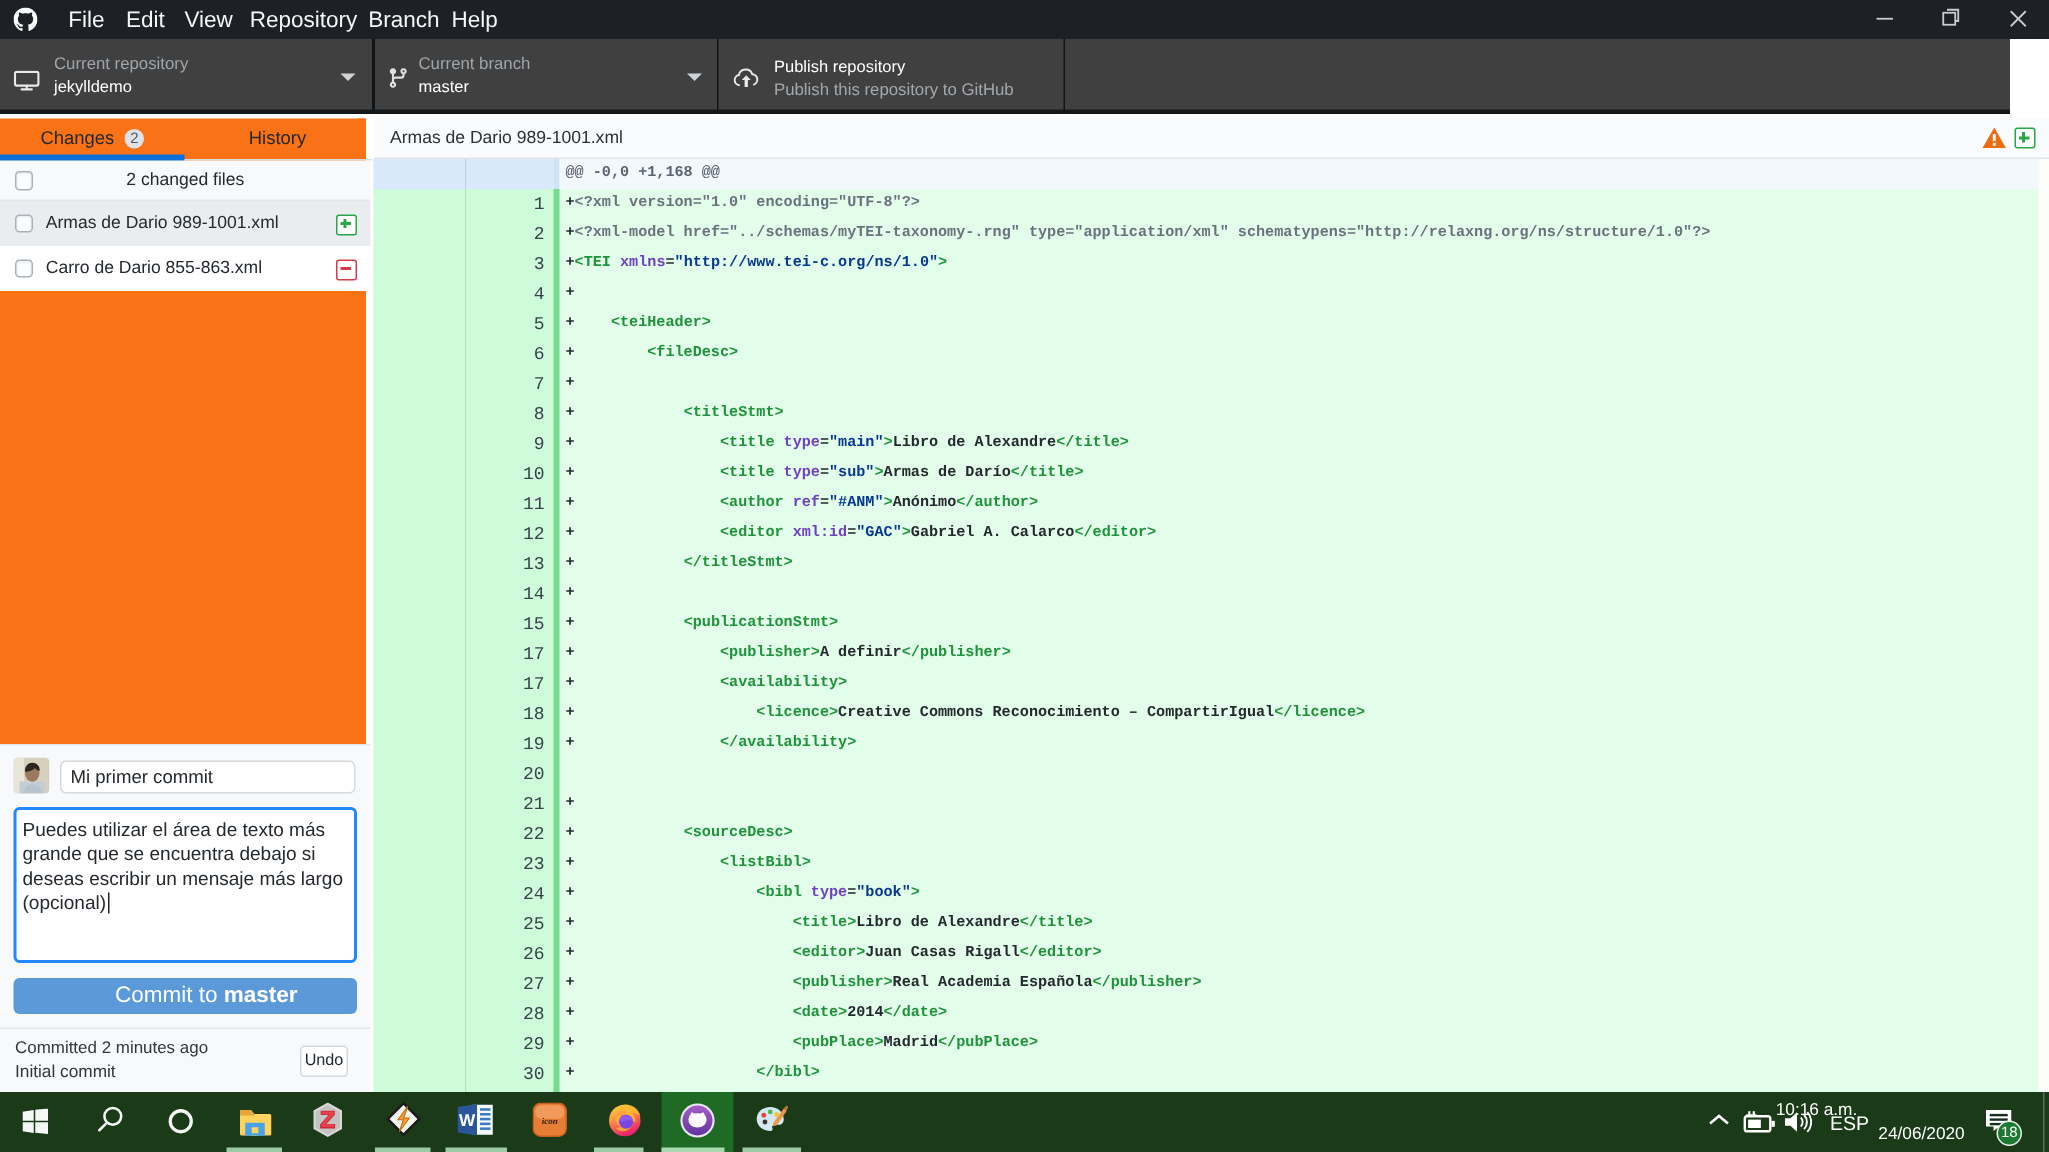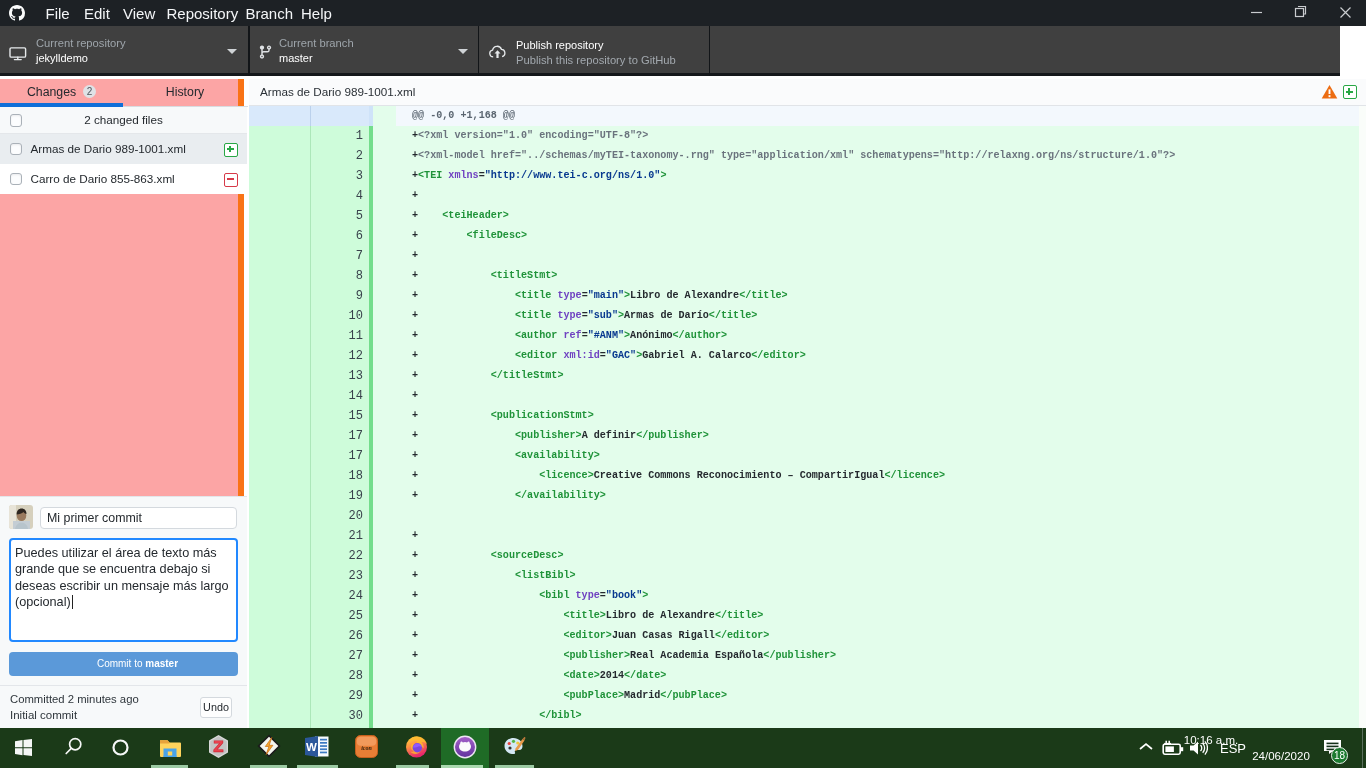--- a/index.html
+++ b/index.html
@@ -11,49 +11,49 @@
 #titlebar{left:0;top:0;width:1366px;height:26px;background:#1d2125;color:#f4f6f8;}
 #titlebar .menu{position:absolute;top:0;height:26px;line-height:27px;font-size:15px;}
 
 #toolbar{left:0;top:26px;width:1340px;height:50px;background:#404040;border-bottom:3px solid #15181b;}
 .tsep{position:absolute;top:0;width:1.5px;height:50px;background:#121518;}
 .tbtitle{position:absolute;font-size:11.2px;color:#9ea5ab;}
 .tbmain{position:absolute;font-size:11px;font-weight:normal;color:#fff;}
 .caret{position:absolute;width:0;height:0;border-left:5px solid transparent;border-right:5px solid transparent;border-top:5.5px solid #cfd3d6;}
 
 
-#sidebar{left:0;top:79px;width:244px;height:649px;background:#fca5a5;border-right:6px solid #f97316;}
+#sidebar{left:0;top:79px;width:244px;height:649px;background:#f97316;border-right:6px solid #f97316;}
 .tab{position:absolute;top:0;height:29px;font-size:12.3px;color:#24292e;text-align:center;line-height:27px;}
 #chg-underline{position:absolute;left:0;top:24px;width:123px;height:4.5px;background:#0f6fd8;}
 #tabborder{position:absolute;left:123px;top:27px;width:125px;height:1px;background:#d8dce0;}
 .badge{display:inline-block;min-width:13px;height:13px;border-radius:7px;background:#dfe2e6;color:#50575e;font-size:10px;line-height:13px;vertical-align:1px;padding:0 1px;}
 .cb{position:absolute;width:12.5px;height:12.5px;border:1.4px solid #aab1b8;border-radius:3px;background:#fcfdfe;box-shadow:inset 0 1px 2px rgba(27,31,35,.08);}
 .frow{position:absolute;left:0;width:247px;font-size:11.7px;color:#24292e;}
 .statbox{position:absolute;width:14px;height:14px;border-radius:2px;background:#fff;}
 .statbox .h,.statbox .v{position:absolute;background:currentColor;}
 .statbox .h{left:2.2px;top:4.5px;width:6.4px;height:2.2px;}
 .statbox .v{left:4.3px;top:2.4px;width:2.2px;height:6.4px;}
 
 
 #commit{left:0;top:496px;width:247px;height:232px;background:#f7f9fa;border-top:1px solid #e3e6ea;}
 #summary{position:absolute;left:40px;top:10px;width:197px;height:22px;background:#fff;border:1px solid #d4d9de;border-radius:4px;font-size:12.4px;color:#24292e;line-height:20px;padding-left:6px;}
 #desc{position:absolute;left:9px;top:41px;width:229px;height:104px;background:#fff;border:2px solid #2188ff;border-radius:4px;font-size:12.7px;color:#24292e;line-height:16.4px;padding:5px 4px;}
-#commitbtn{position:absolute;left:9px;top:155px;width:229px;height:24px;background:#5b99d9;border-radius:4px;color:#fff;font-size:10px;text-align:center;line-height:24px;padding-left:28px;}
+#commitbtn{position:absolute;left:9px;top:155px;width:229px;height:24px;background:#5b99d9;border-radius:4px;color:#fff;font-size:15px;text-align:center;line-height:24px;padding-left:28px;}
 #histsep{position:absolute;left:0;top:187.5px;width:247px;height:1px;background:#e3e6ea;}
 #undo{position:absolute;left:200px;top:200px;width:32px;height:21px;background:#fefefe;border:1px solid #d4d9de;border-radius:3px;font-size:10.8px;color:#24292e;text-align:center;line-height:19px;}
 
 
 #fileheader{left:249px;top:79px;width:1117px;height:27px;background:#fafbfc;border-bottom:1px solid #e1e4e8;font-size:11.7px;color:#2a3036;line-height:26px;}
 #diff{left:249px;top:106px;width:1117px;height:622px;background:#e3fdeb;font-family:"Liberation Mono",monospace;}
 .drow{display:flex;height:20px;}
 .dg1{width:62px;border-right:1px solid rgba(85,175,100,.28);}
 .dg2{width:58px;text-align:right;padding-right:6px;font-size:12px;line-height:20px;color:#39424c;}
 .add .dg1,.add .dg2{background:#cefcda;}
 .dbar{width:4px;background:#74dd8c;}
-.dcode{flex:1;white-space:pre;font-size:10.1px;line-height:20px;color:#24292e;padding-left:16px;font-weight:600;margin-left:23px;}
+.dcode{flex:1;white-space:pre;font-size:10.1px;line-height:20px;color:#24292e;padding-left:4px;font-weight:600;}
 .hunk .dg1{border-right:1px solid rgba(100,140,190,.25);}
 .hunk .dg1,.hunk .dg2{background:#d9e9fb;}
 .hunk .hb{background:#cfe3f9;}
 .hunk .hc{background:#f3f8fd;color:#5a6570;}
 #scrollstrip{left:1358.5px;top:106px;width:7.5px;height:622px;background:#fafdfa;}
 
 
 #taskbar{left:0;top:728px;width:1366px;height:40px;background:#1b3a18;}
 .tkcell{position:absolute;top:0;height:40px;}
 .tki{position:absolute;}

